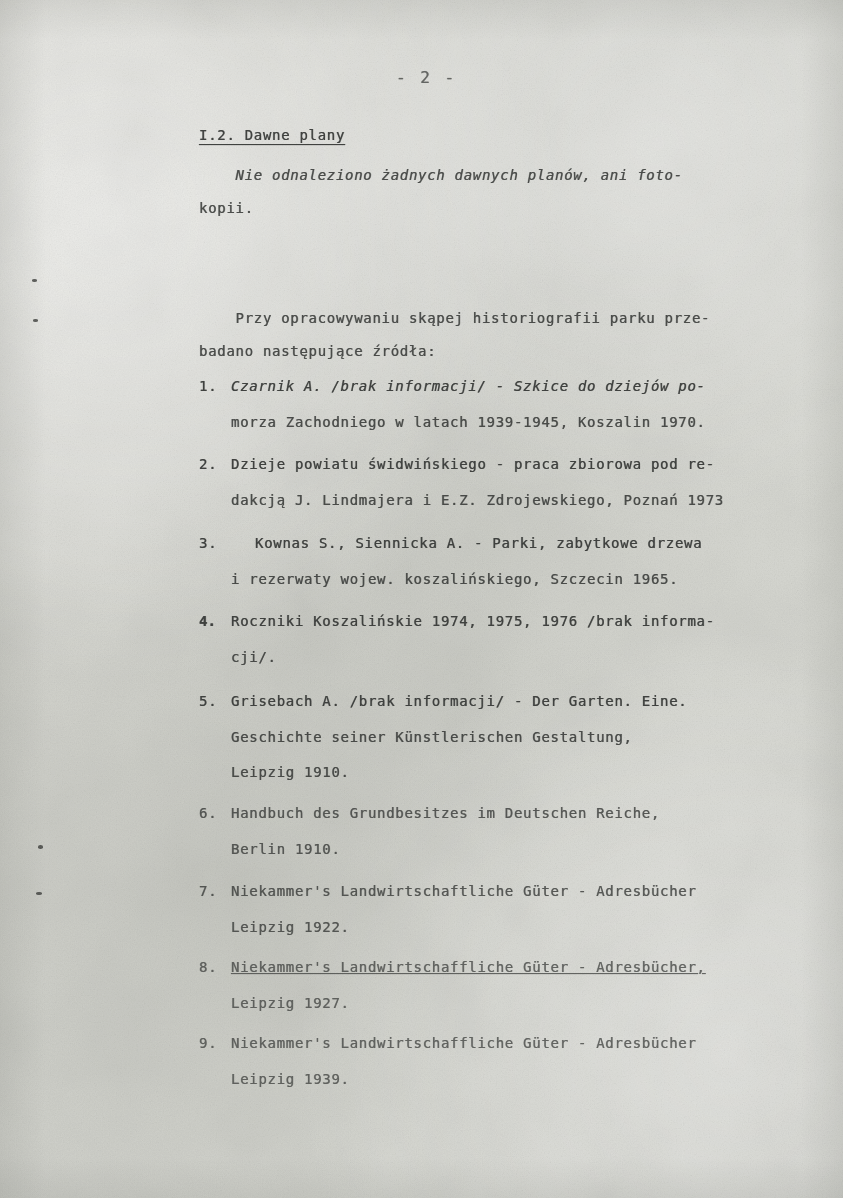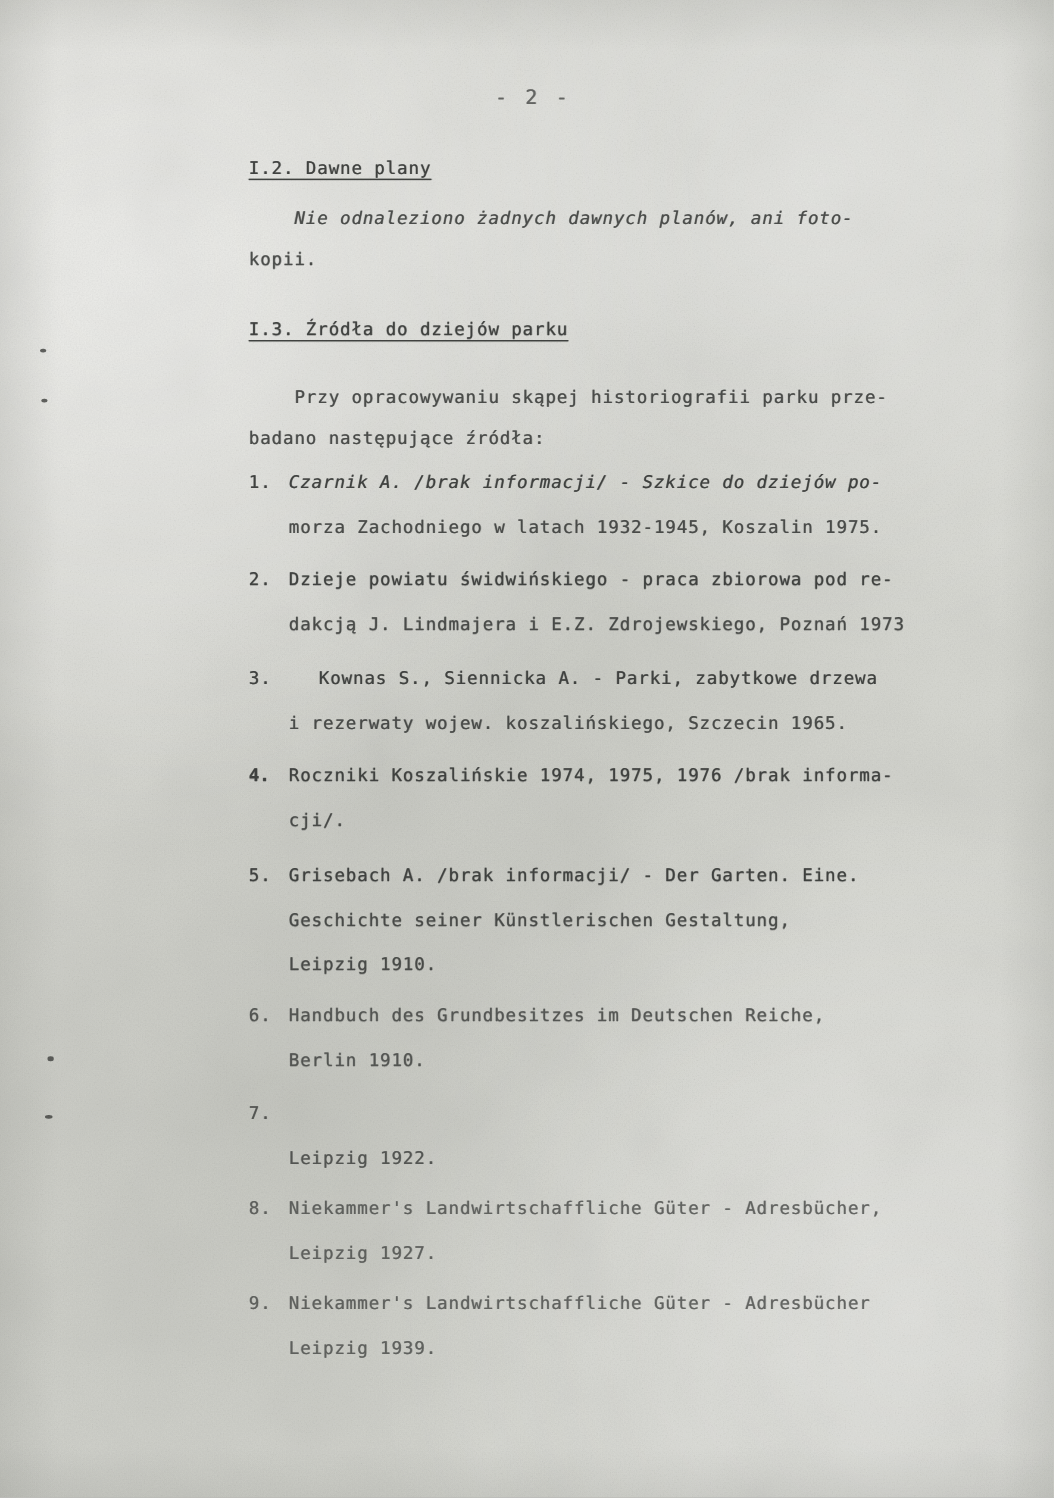--- a/index.html
+++ b/index.html
@@ -136,27 +136,26 @@
   <div id="vignette"></div>
 
   <div id="typescript">
 
     <div class="line folio" style="left:396px; top:70px;">- 2 -</div>
 
     <div class="line heading ink-strong" style="left:199px; top:128px;">I.2. Dawne plany</div>
     <div class="line ink-mid" style="left:199px; top:168px;font-style:italic;">    Nie odnaleziono żadnych dawnych planów, ani foto-</div>
     <div class="line ink-mid" style="left:199px; top:201px;">kopii.</div>
 
-    <div class="line heading ink-strong" style="left:199px; top:257px;">I.3. Źródła do dziejów parku</div>
     <div class="line ink-mid" style="left:199px; top:311px;text-align:center;">    Przy opracowywaniu skąpej historiografii parku prze-</div>
     <div class="line ink-mid" style="left:199px; top:344px;">badano następujące źródła:</div>
 
     <div class="line ink-strong" style="left:199px; top:379px;">1.</div>
     <div class="line ink-strong" style="left:231px; top:379px;font-style:italic;">Czarnik A. /brak informacji/ - Szkice do dziejów po-</div>
-    <div class="line ink-mid" style="left:231px; top:415px;">morza Zachodniego w latach 1932-1945, Koszalin 1975.</div>
+    <div class="line ink-mid" style="left:231px; top:415px;">morza Zachodniego w latach 1939-1945, Koszalin 1970.</div>
 
     <div class="line ink-strong" style="left:199px; top:457px;">2.</div>
     <div class="line ink-strong" style="left:231px; top:457px;">Dzieje powiatu świdwińskiego - praca zbiorowa pod re-</div>
     <div class="line ink-mid" style="left:231px; top:493px;">dakcją J. Lindmajera i E.Z. Zdrojewskiego, Poznań 1973</div>
 
     <div class="line ink-strong" style="left:199px; top:536px;">3.</div>
     <div class="line ink-strong" style="left:231px; top:536px;padding-left:24px;">Kownas S., Siennicka A. - Parki, zabytkowe drzewa</div>
     <div class="line ink-mid" style="left:231px; top:572px;">i rezerwaty wojew. koszalińskiego, Szczecin 1965.</div>
 
     <div class="line ink-strong overstrike" style="left:199px; top:614px;">4.</div>
@@ -166,24 +165,25 @@
     <div class="line ink-strong" style="left:199px; top:694px;">5.</div>
     <div class="line ink-strong" style="left:231px; top:694px;">Grisebach A. /brak informacji/ - Der Garten. Eine.</div>
     <div class="line ink-mid" style="left:231px; top:730px;">Geschichte seiner Künstlerischen Gestaltung,</div>
     <div class="line ink-mid" style="left:231px; top:765px;">Leipzig 1910.</div>
 
     <div class="line ink-light" style="left:199px; top:806px;">6.</div>
     <div class="line ink-light" style="left:231px; top:806px;">Handbuch des Grundbesitzes im Deutschen Reiche,</div>
     <div class="line ink-light" style="left:231px; top:842px;">Berlin 1910.</div>
 
     <div class="line ink-light" style="left:199px; top:884px;">7.</div>
+    <div class="line ink-light" style="left:231px; top:884px;">Niekammer's Landwirtschaftliche Güter - Adresbücher</div>
     <div class="line ink-light" style="left:231px; top:920px;text-align:center;">Leipzig 1922.</div>
 
     <div class="line ink-faint" style="left:199px; top:960px;">8.</div>
-    <div class="line ink-faint" style="left:231px; top:960px;">Niekammer's Landwirtschaffliche Güter - Adresbücher,</div>
+    <div class="line ink-faint" style="left:231px; top:960px;text-decoration:underline;">Niekammer's Landwirtschaffliche Güter - Adresbücher,</div>
     <div class="line ink-faint" style="left:231px; top:996px;">Leipzig 1927.</div>
 
     <div class="line ink-faint" style="left:199px; top:1036px;">9.</div>
     <div class="line ink-faint" style="left:231px; top:1036px;text-align:right;">Niekammer's Landwirtschaffliche Güter - Adresbücher</div>
     <div class="line ink-faint" style="left:231px; top:1072px;">Leipzig 1939.</div>
 
   </div>
 
   <span class="speck" style="left:32px; top:279px; width:5px; height:3px;"></span>
   <span class="speck" style="left:33px; top:319px; width:5px; height:3px;"></span>

